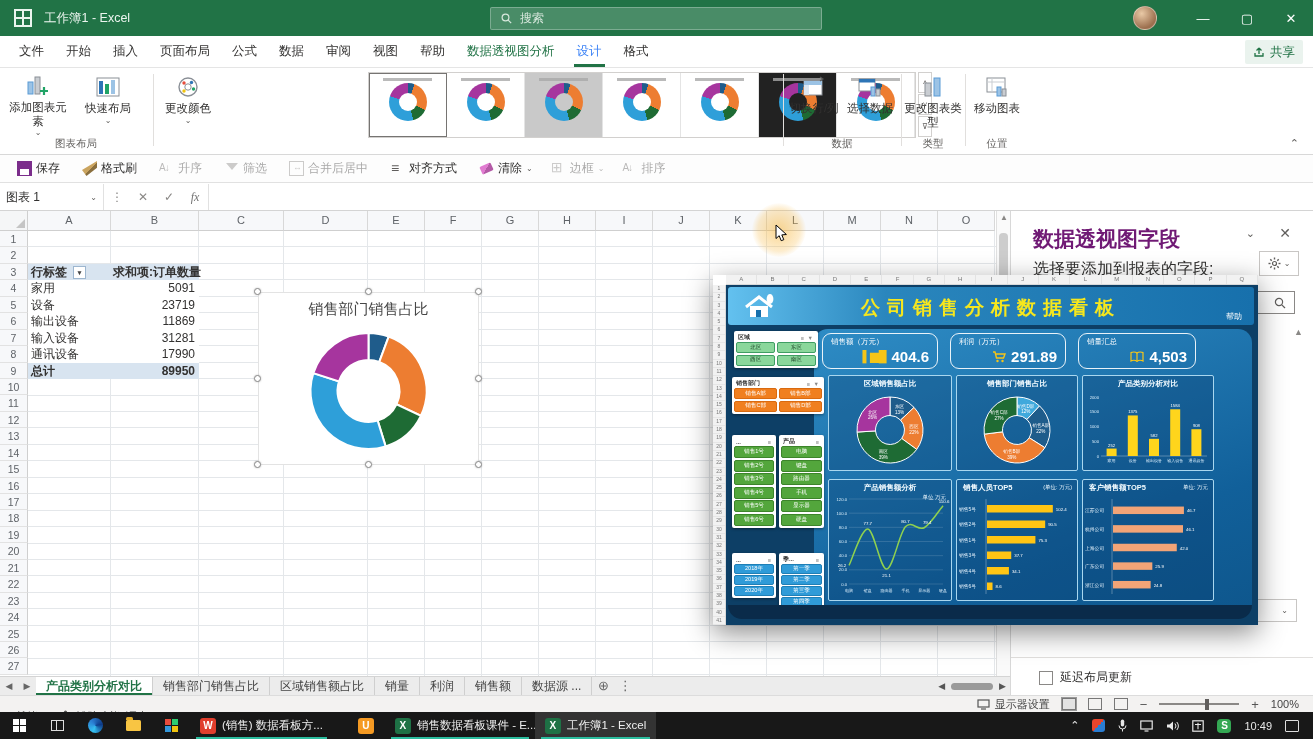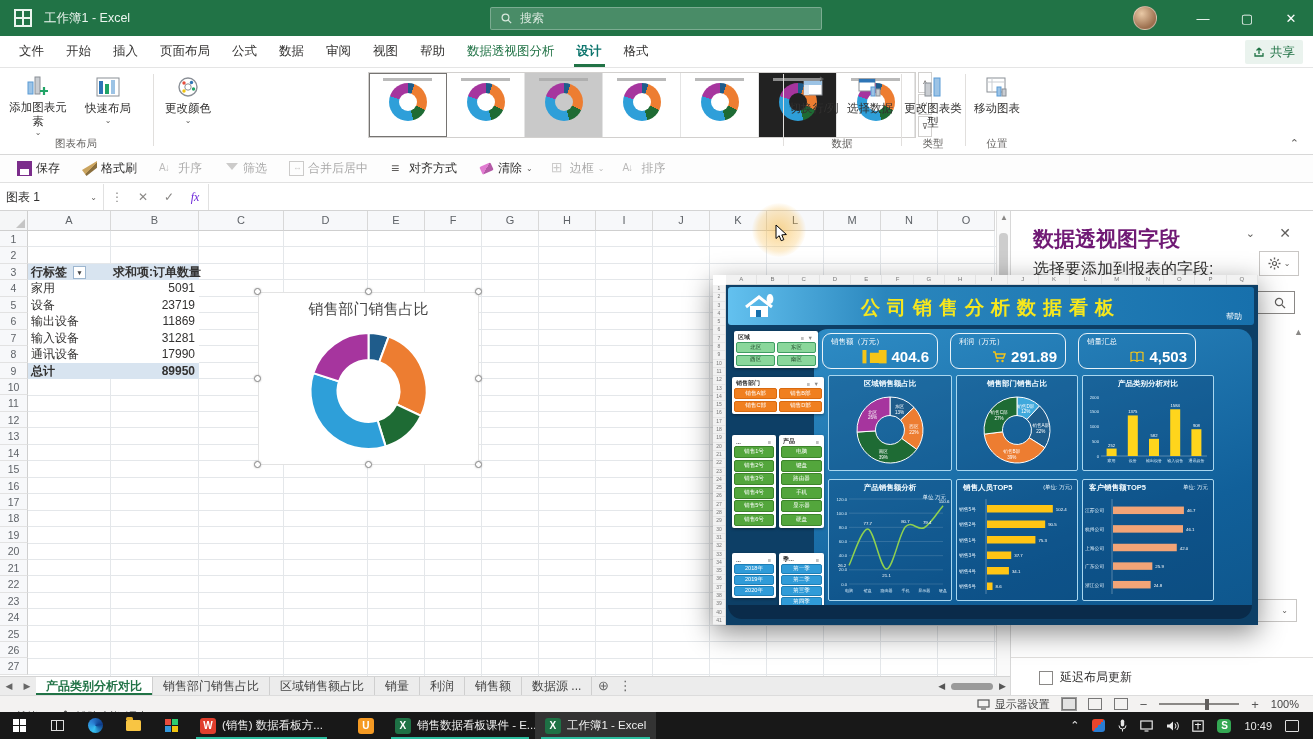--- a/index.html
+++ b/index.html
@@ -15,21 +15,21 @@
   #searchbox { position:absolute; left:490px; top:7px; width:332px; height:23px; background:rgba(255,255,255,.18); border:1px solid rgba(255,255,255,.28); border-radius:2px; display:flex; align-items:center; color:#d8e8dd; font-size:12px; }
   #searchbox svg { margin:0 8px 0 10px; }
   .tb-right { position:absolute; right:0; top:0; height:36px; display:flex; align-items:center; }
   .avatar { width:24px; height:24px; border-radius:50%; background:radial-gradient(circle at 35% 30%,#e9c9a6,#9c6f4e 70%); margin-right:24px; border:1px solid rgba(255,255,255,.4); }
   .winbtn { width:44px; height:36px; display:flex; align-items:center; justify-content:center; color:#fff; font-size:13px; }
 
   
   #menubar { position:absolute; left:0; top:36px; width:1313px; height:32px; background:#fff; border-bottom:1px solid #e5e5e5; display:flex; align-items:center; padding-left:8px; }
   .mtab { padding:0 11px; height:32px; line-height:30px; font-size:12.5px; color:#323130; position:relative; white-space:nowrap; }
   .mtab.contextual { color:#217346; }
-  .mtab.active { color:#0f766e; font-weight:bold; }
+  .mtab.active { color:#3b82f6; font-weight:normal; }
   .mtab.active:after { content:""; position:absolute; left:8px; right:8px; bottom:1px; height:3px; background:#217346; }
   #sharebtn { position:absolute; right:10px; top:40px; height:24px; display:flex; align-items:center; gap:5px; color:#217346; font-size:12.5px; padding:0 8px; background:#eaf3ee; border-radius:2px; }
 
   
   #ribbon { position:absolute; left:0; top:68px; width:1313px; height:87px; background:#fff; border-bottom:1px solid #d8d8d8; }
   .rgroup { position:absolute; top:0; height:86px; }
   .rgsep { position:absolute; top:6px; height:72px; width:1px; background:#e1dfdd; }
   .rglabel { position:absolute; bottom:3px; left:0; right:0; text-align:center; font-size:10.5px; color:#605e5c; }
   .bigbtn { position:absolute; top:4px; width:60px; height:66px; display:flex; flex-direction:column; align-items:center; font-size:11.5px; color:#323130; text-align:center; line-height:1.2; }
   .bigbtn .bicon { height:30px; display:flex; align-items:center; }
@@ -58,21 +58,21 @@
   .qi-merge:after { content:"↔"; position:absolute; left:3px; top:0px; font-size:9px; color:#8a8886; }
   .qi-align:before { content:"≡"; font-size:14px; color:#605e5c; position:absolute; left:1px; top:-1px; }
   .qi-clear { background:linear-gradient(135deg,#e07bd0 50%,#b35aa6 50%); transform:rotate(-25deg) scale(.8,.55); border-radius:2px; }
   .qi-border:before { content:"⊞"; font-size:14px; color:#8a8886; position:absolute; left:0; top:-2px; }
 
   
   #formulabar { position:absolute; left:0; top:184px; width:1313px; height:27px; background:#fff; border-bottom:1px solid #d4d4d4; display:flex; align-items:center; }
   #namebox { width:104px; height:100%; border-right:1px solid #e1e1e1; display:flex; align-items:center; padding:0 6px; font-size:12px; }
   #namebox .caret { margin-left:auto; }
   .fbtn { width:26px; text-align:center; color:#8a8886; font-size:12px; }
-  #fx { font-style:italic; font-family:"Liberation Serif",serif; color:#6d28d9; }
+  #fx { font-style:italic; font-family:"Liberation Serif",serif; color:#737373; }
   #finput { flex:1; height:100%; border-left:1px solid #e1e1e1; }
 
   
   #sheet { position:absolute; left:0; top:211px; width:996px; height:465px; background:#fff; z-index:1; }
   #corner { position:absolute; left:0; top:0; width:28px; height:20px; background:#f5f6f7; border-right:1px solid #cfcfcf; border-bottom:1px solid #cfcfcf; }
   #corner:after { content:""; position:absolute; right:2px; bottom:2px; border-left:9px solid transparent; border-bottom:9px solid #c5c5c5; }
   #colheads { position:absolute; left:28px; top:0; height:20px; display:flex; }
   .colh { height:20px; border-right:1px solid #d8d8d8; border-bottom:1px solid #cfcfcf; background:#f7f8fa; color:#5f6368; font-size:11px; text-align:center; line-height:19px; }
   #rowheads { position:absolute; left:0; top:20px; width:28px; }
   .rowh { width:28px; height:16.45px; border-right:1px solid #cfcfcf; border-bottom:1px solid #e2e2e2; background:#f7f8fa; color:#5f6368; font-size:10.5px; text-align:center; line-height:16px; }

